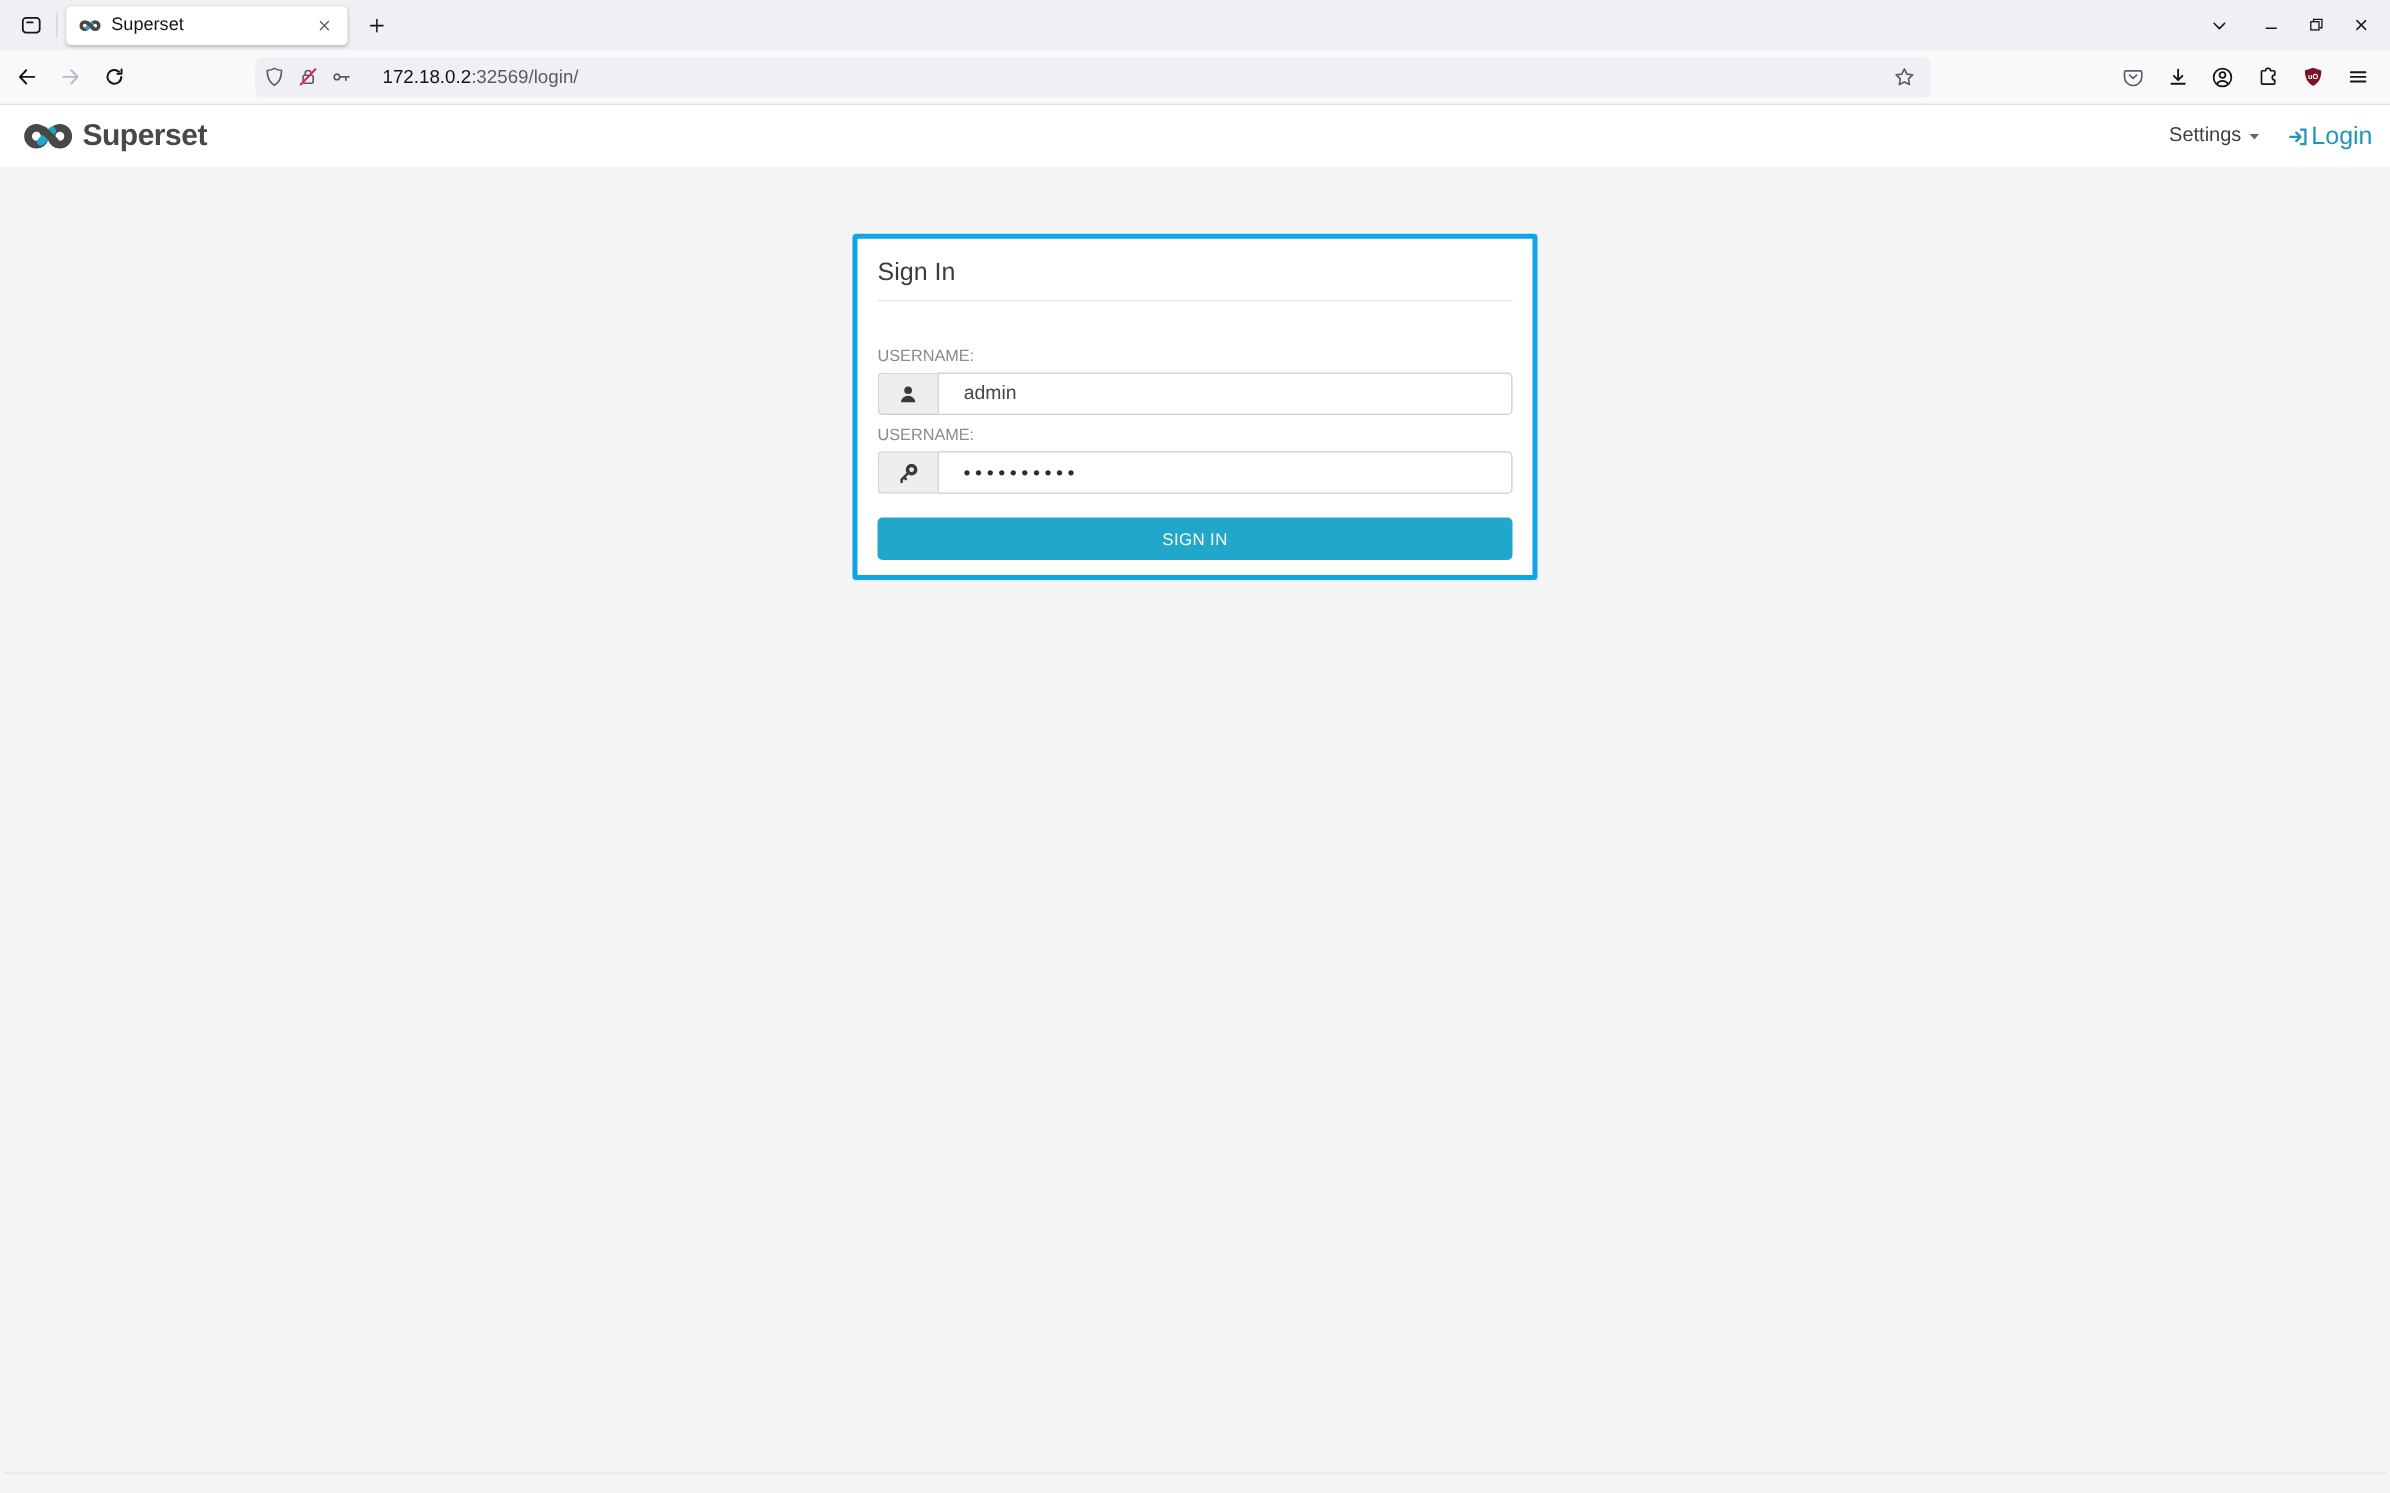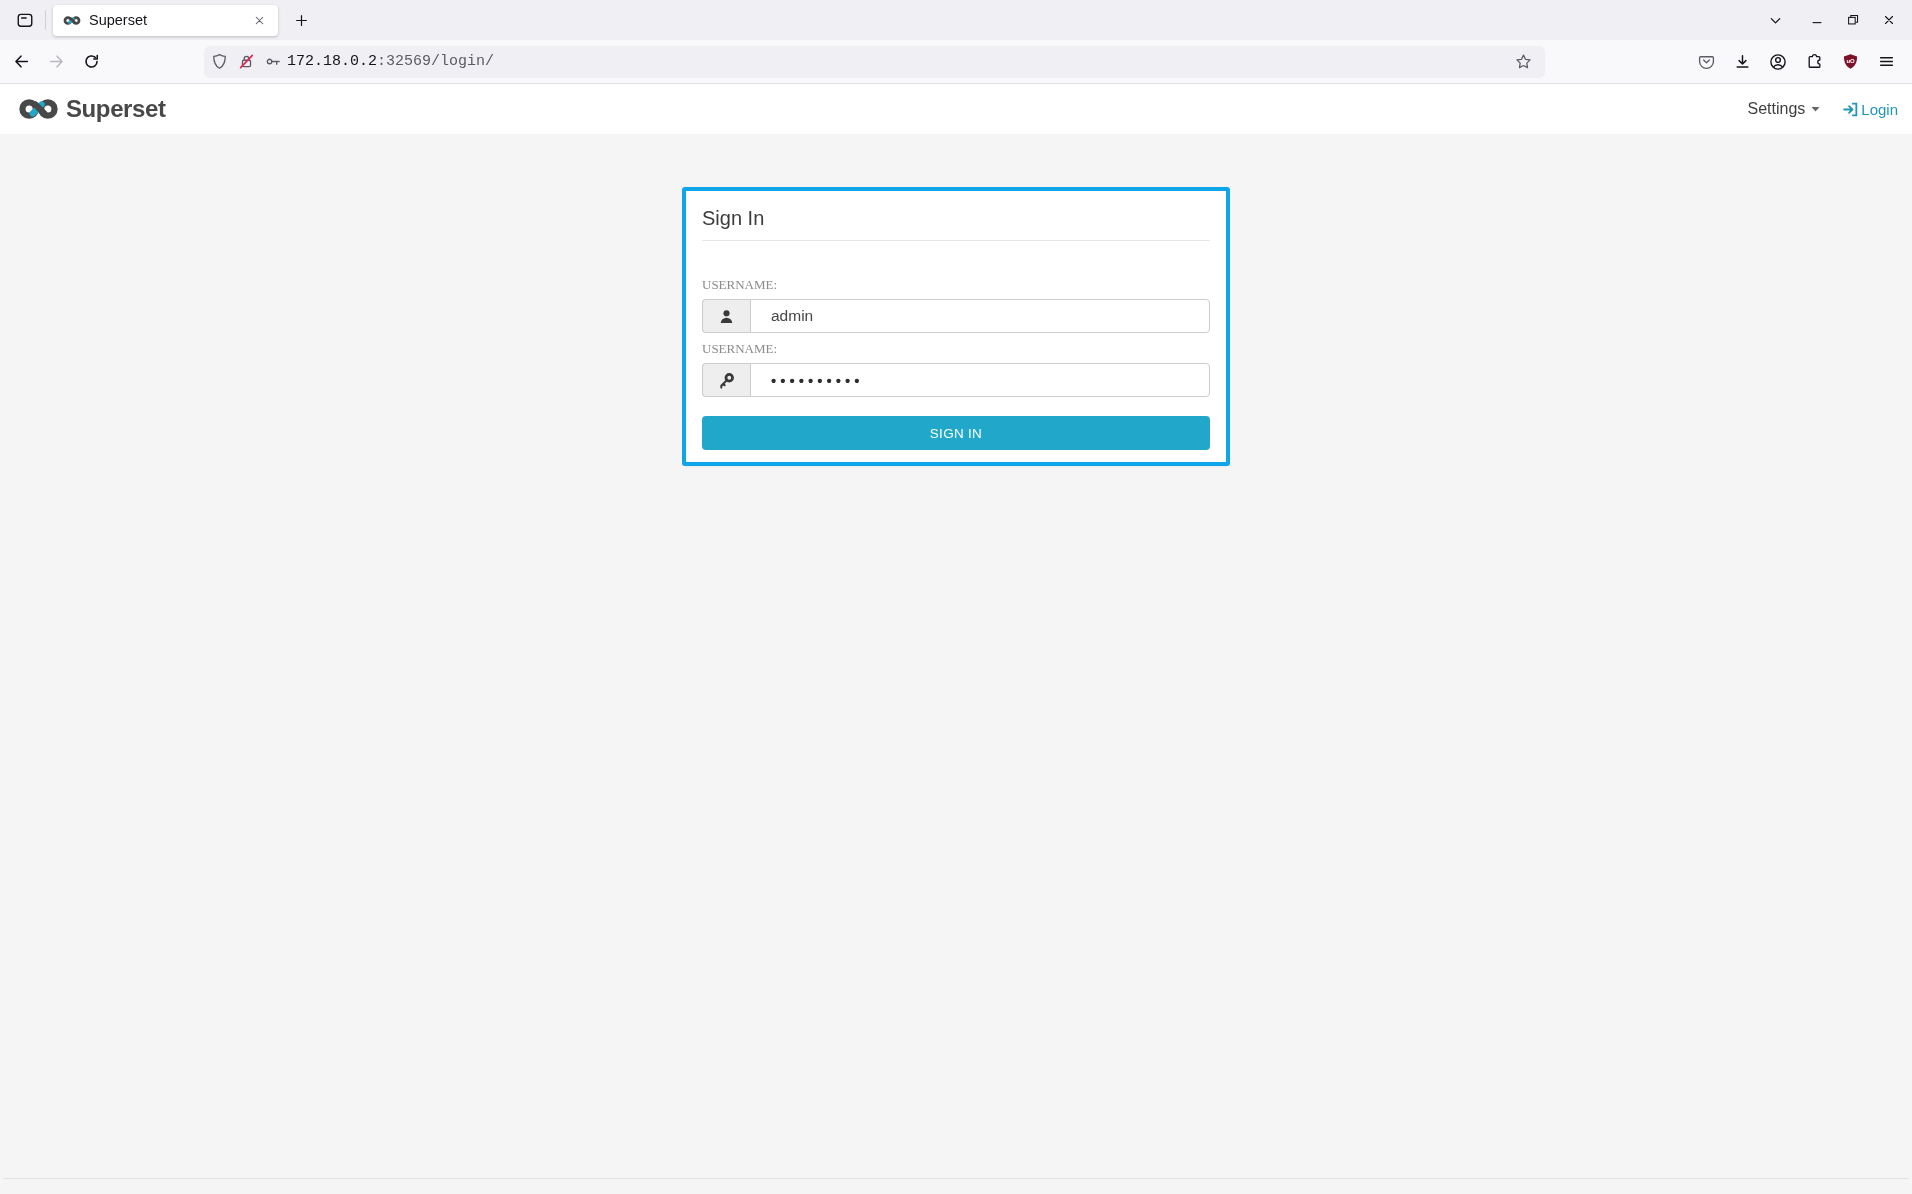--- a/index.html
+++ b/index.html
@@ -36,50 +36,50 @@
   .toolbar {
     height:44px; background:#f9f9fb; border-bottom:1px solid #e0e0e3;
     display:flex; align-items:center; padding:0 12px 0 6px; flex:0 0 auto;
   }
   .nav-btn { width:30px; height:30px; display:flex; align-items:center; justify-content:center; border-radius:4px; margin-right:5px; }
   .urlbar {
     width:1341px; height:32px; margin-left:93px; background:#f0f0f4;
     border-radius:6px; display:flex; align-items:center; padding:0 8px 0 2px;
   }
   .urlbar .icon-btn { width:27px; height:26px; }
-  .url-text { margin-left:0; font-size:15px; color:#15141a; white-space:nowrap;font-family:Liberation Mono, monospace; }
+  .url-text { margin-left:19px; font-size:15px; color:#15141a; white-space:nowrap; }
   .url-rest { color:#5b5b66; }
   .urlbar-spacer { flex:1; }
   .tb-right { margin-left:auto; display:flex; align-items:center; gap:8px; }
   .tb-right .icon-btn { width:28px; height:28px; }
 
   
   .app-navbar {
     height:50px; background:#fff; display:flex; align-items:center;
     padding:0 10px 0 18px; flex:0 0 auto;
   }
   .brand { display:flex; align-items:center; gap:7px; cursor:pointer; }
   .brand-text { font-size:24px; font-weight:bold; color:#484848; letter-spacing:-0.4px; }
   .nav-right { margin-left:auto; display:flex; align-items:center; gap:22px; padding-right:4px;justify-content:center; }
   .settings-menu { display:flex; align-items:center; gap:6px; font-size:16px; color:#3f3f3f; cursor:pointer; }
-  .login-link { display:flex; align-items:center; gap:2px; font-size:15px;
+  .login-link { display:flex; align-items:center; gap:2px; font-size:20px;
     color:var(--login-link,#2096b8); text-decoration:none; cursor:pointer; }
 
   
   .content { flex:1; background:#f5f5f5; position:relative; overflow:hidden; }
   .login-card {
     width:548px; margin:53px auto 0; background:#fff;
     border:4px solid #0ea5e9; border-radius:3px;
     box-shadow:0 1px 1px rgba(0,0,0,.04);
     padding:11px 16px 12px;
   }
   .card-title { font-size:20px; font-weight:400; color:#3c3c3c; padding:5px 0 10px; }
   .title-hr { border:none; border-top:1px solid #e5e5e5; margin:0 0 36px; }
   .instruction { font-size:15.5px; color:#444; margin-bottom:17px; }
-  .field-label { display:block; font-size:13px; color:#8b8b8b; margin:8px 0 6px; font-weight:400;font-family:Liberation Serif, serif; }
+  .field-label { display:block; font-size:13px; color:#8b8b8b; margin:8px 0 6px; font-weight:400; }
   .input-group { display:flex; height:34px;border-radius:14px; }
   .addon {
     width:48px; background:#eee; border:1px solid #ccc; border-right:none;
     border-radius:4px 0 0 4px; display:flex; align-items:center; justify-content:center;
   }
   .input-group input {
     flex:1; border:1px solid #ccc; border-radius:0 4px 4px 0;
     padding:0 20px; font-size:15.5px; color:#464646; background:#fff; outline:none;
     font-family:"Liberation Sans", sans-serif;
   }

